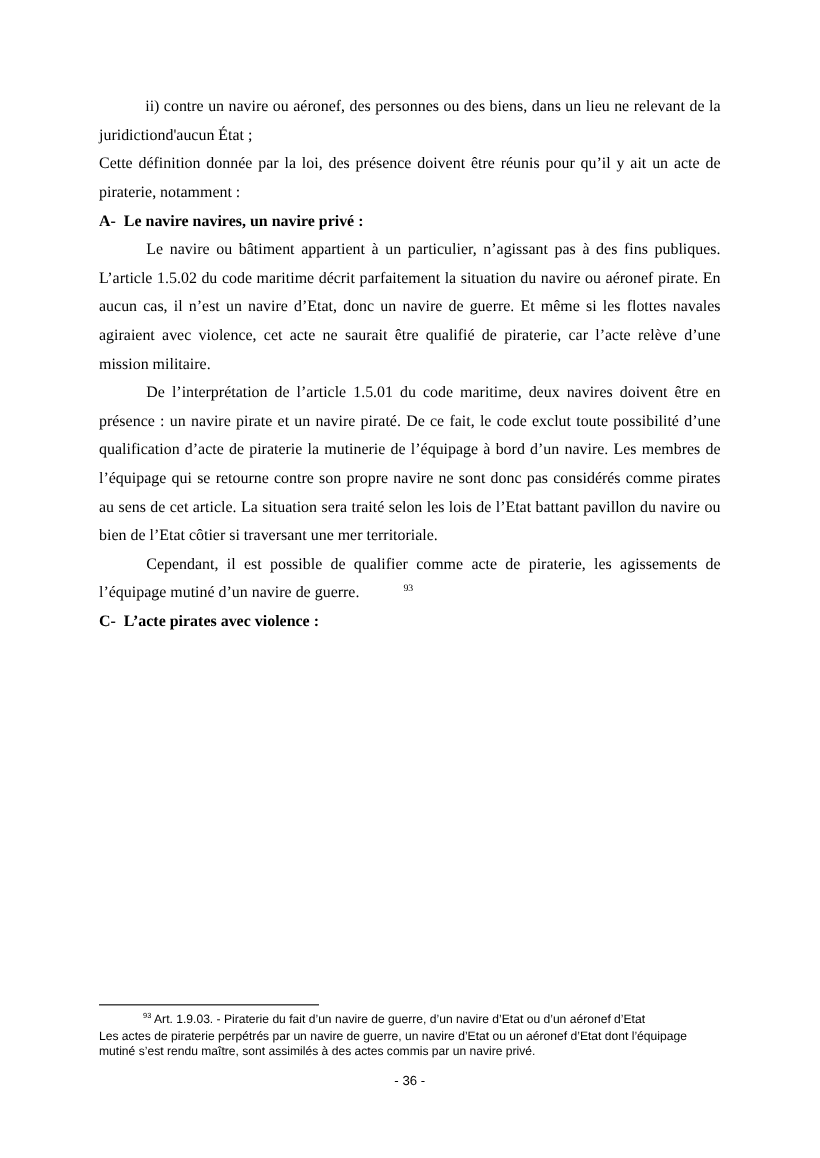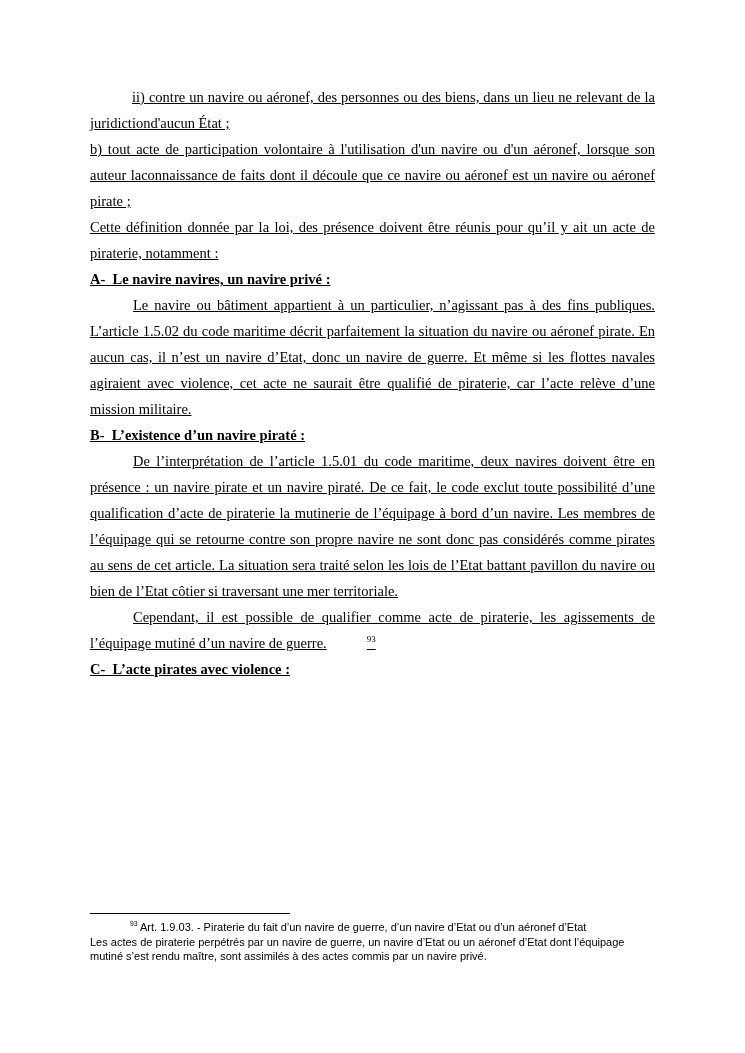--- a/index.html
+++ b/index.html
@@ -17,21 +17,20 @@
   }
 
   .content {
     position: absolute;
     top: 84px;
     left: 90px;
     width: 565px;
     font-size: 14.5px;
     line-height: 26px;
     text-align: justify;
-    text-decoration: underline;
   }
 
   .content p, .content h3 { margin: 0; font-size: inherit; }
 
   .quote-ii { margin-left: 86px; text-indent: 42px; }
   .quote-b  { margin-left: 43px; }
   .quote-c  { margin-left: 43px; margin-top: 13px; }
 
   .intro { margin-top: 16px; }
 
@@ -86,41 +85,40 @@
 </style>
 </head>
 <body>
 
 <div class="page">
 
   <div class="content">
 
     <p class="quote-ii">ii) contre un navire ou aéronef, des personnes ou des biens, dans un lieu ne relevant de la juridictiond'aucun État ;</p>
 
-    <p class="quote-b">b) tout acte de participation volontaire à l'utilisation d'un navire ou d'un aéronef, lorsque son auteur laconnaissance de faits dont il découle que ce navire ou aéronef est un navire ou aéronef pirate ;</p>
 
 
     <p class="intro">Cette définition donnée par la loi, des présence doivent être réunis pour qu’il y ait un acte de piraterie, notamment :</p>
 
     <h3 class="heading heading-a">A-  Le navire navires, un navire privé :</h3>
 
     <p class="body-para">Le navire ou bâtiment appartient à un particulier, n’agissant pas à des fins publiques. L’article 1.5.02 du code maritime décrit parfaitement la situation du navire ou aéronef pirate. En aucun cas, il n’est un navire d’Etat, donc un navire de guerre. Et même si les flottes navales agiraient avec violence, cet acte ne saurait être qualifié de piraterie, car l’acte relève d’une mission militaire.</p>
 
-    <h3 class="heading heading-b">B-  L’existence d’un navire piraté :</h3>
 
     <p class="body-para">De l’interprétation de l’article 1.5.01 du code maritime, deux navires doivent être en présence : un navire pirate et un navire piraté. De ce fait, le code exclut toute possibilité d’une qualification d’acte de piraterie la mutinerie de l’équipage à bord d’un navire. Les membres de l’équipage qui se retourne contre son propre navire ne sont donc pas considérés comme pirates au sens de cet article. La situation sera traité selon les lois de l’Etat battant pavillon du navire ou bien de l’Etat côtier si traversant une mer territoriale.</p>
 
     <p class="body-para"><span>Cependant, il est possible de qualifier comme acte de piraterie, les agissements de l’équipage mutiné d’un navire de guerre.</span><sup class="fnref">93</sup></p>
 
     <h3 class="heading heading-c">C-  L’acte pirates avec violence :</h3>
 
   </div>
 
   <div class="footnote-area">
     <div class="footnote-separator"></div>
     <div class="footnote">
       <p><sup class="fnref">93</sup><span> Art. 1.9.03. - Piraterie du fait d’un navire de guerre, d’un navire d’Etat ou d’un aéronef d’Etat</span></p>
       <p>Les actes de piraterie perpétrés par un navire de guerre, un navire d’Etat ou un aéronef d’Etat dont l’équipage mutiné s’est rendu maître, sont assimilés à des actes commis par un navire privé.</p>
     </div>
   </div>
 
+  <div class="page-number">- 36 -</div>
 
 </div>
 
 </body></html>

